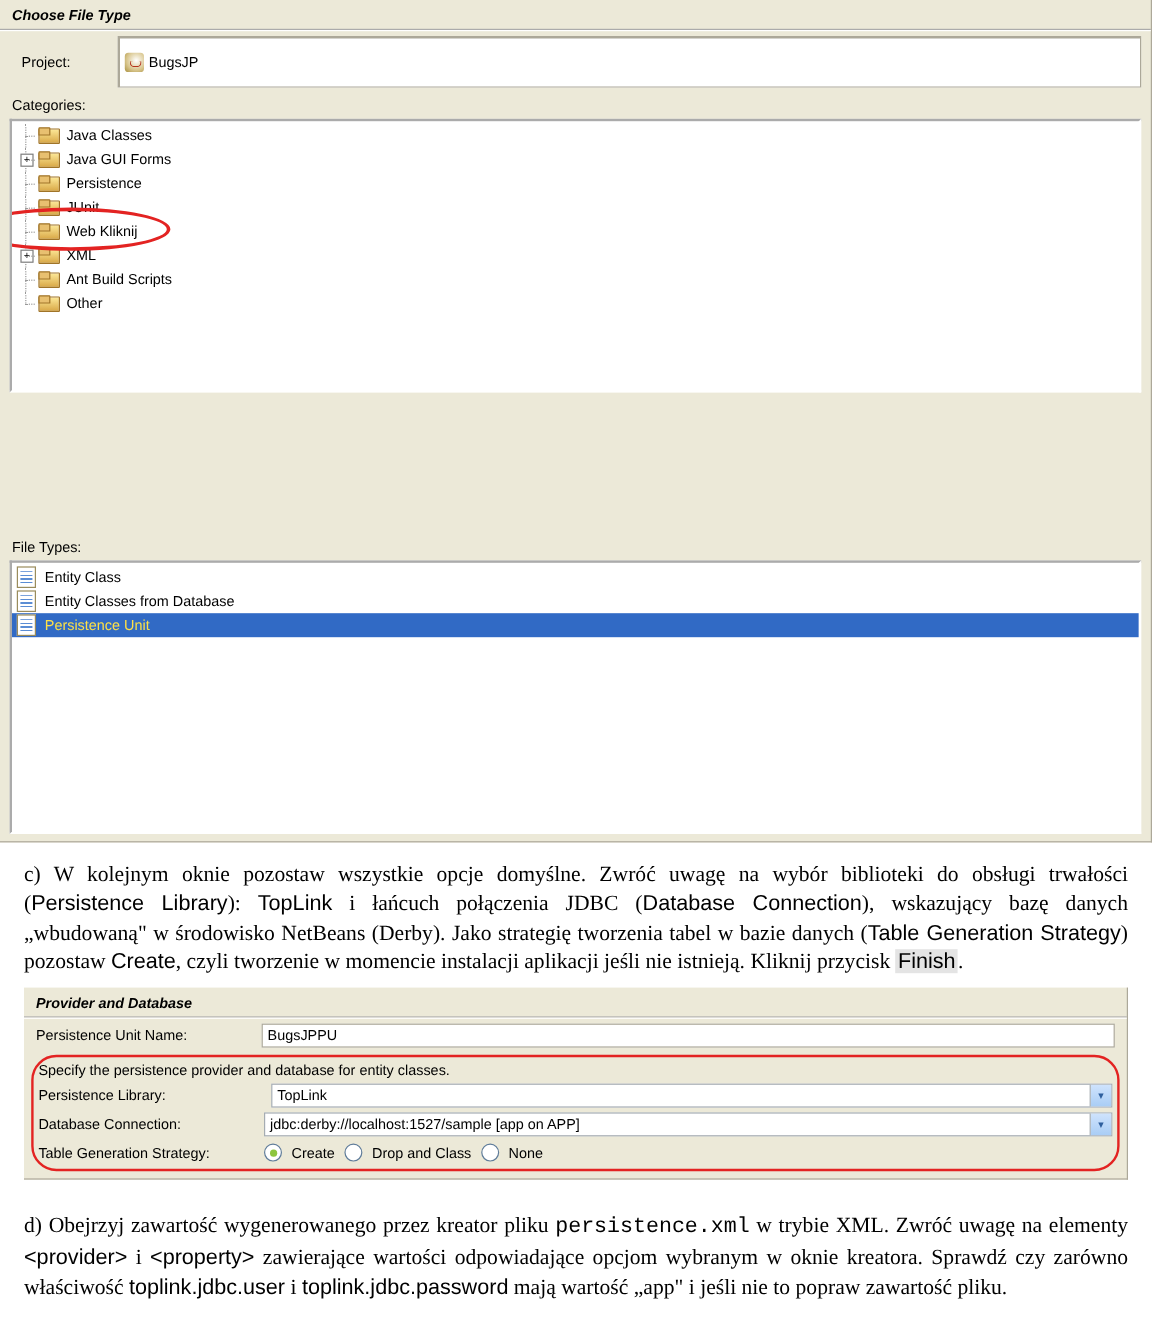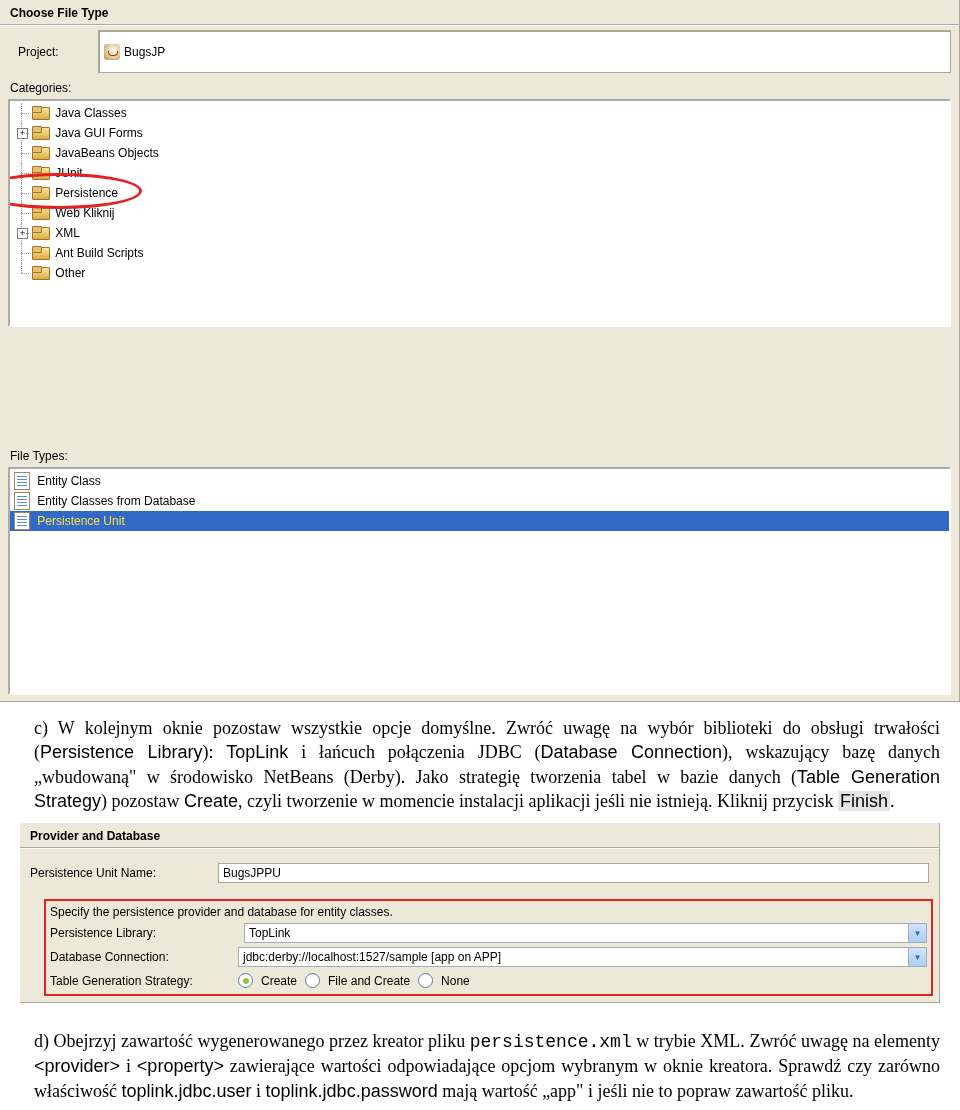--- a/index.html
+++ b/index.html
@@ -17,20 +17,21 @@
     border-left: none;
     margin: 0;
     font-family: Tahoma, sans-serif;
     font-size: 12px;
     color: #000;
   }
   .panel-header {
     font-weight: bold;
     padding: 6px 10px 4px 10px;
     border-bottom: 2px groove #fff;
+    font-style: italic;
   }
   .row {
     display: flex;
     align-items: center;
     padding: 4px 8px;
   }
   .field-label {
     width: 80px;
     padding-left: 10px;
   }
@@ -157,37 +158,36 @@
   .red-circle {
     position:absolute;
     border:3px solid #e32322;
     border-radius:50%;
     pointer-events:none;
   }
   .text-block {
     padding: 14px 20px 0 20px;
     text-align: justify;
     line-height: 1.35;
-    margin-left: 14px;
   }
   .sans { font-family: Arial, Helvetica, sans-serif; }
   .mono { font-family: "Courier New", monospace; }
   .gray-box { background:#e4e4e4; padding:0 2px; }
   .panel2 {
     background:#ece9d8;
     border:1px solid #aca899;
     border-top:none; border-left:none;
     font-family: Tahoma, sans-serif;
     font-size:12px;
     margin: 10px 20px 0 20px;
   }
   .form-row {
     display:flex;
     align-items:center;
-    padding:14px 10px;
+    padding:4px 10px;
     gap:8px;
   }
   .form-label {
     width:180px;
   }
   .textbox {
     flex:1;
     background:#fff;
     border:1px solid #aca899;
     padding:2px 4px;
@@ -235,23 +235,22 @@
   </div>
 
   <div class="two-col">
     <div class="col col-left">
       <div class="col-label">Categories:</div>
       <div class="listbox" style="position:relative;">
         <div class="tree-row"><span class="tree-branch"></span><span class="folder-icon"></span>&nbsp;<span>Java Classes</span></div>
         <div class="tree-row"><span class="tree-branch">
               <span class="plus-box">+</span>
             </span><span class="folder-icon"></span>&nbsp;<span>Java GUI Forms</span></div>
-        <div class="tree-row"><span class="tree-branch"></span><span class="folder-icon"></span>&nbsp;<span>JavaBeans Objects</span></div>
+        <div class="tree-row"><span class="tree-branch"></span><span class="folder-icon"></span>&nbsp;<span>Persistence</span></div>
         <div class="tree-row"><span class="tree-branch"></span><span class="folder-icon"></span>&nbsp;<span>JUnit</span></div>
-        <div class="tree-row"><span class="tree-branch"></span><span class="folder-icon"></span>&nbsp;<span>Persistence</span></div>
         <div class="tree-row"><span class="tree-branch"></span><span class="folder-icon"></span>&nbsp;<span>Web Kliknij</span></div>
         <div class="tree-row"><span class="tree-branch">
               <span class="plus-box">+</span>
             </span><span class="folder-icon"></span>&nbsp;<span>XML</span></div>
         <div class="tree-row"><span class="tree-branch"></span><span class="folder-icon"></span>&nbsp;<span>Ant Build Scripts</span></div>
         <div class="tree-row"><span class="tree-branch last"></span><span class="folder-icon"></span>&nbsp;<span>Other</span></div>
 
         <span class="red-circle" style="left:-34px; top:72px; width:160px; height:30px;"></span>
       </div>
     </div>
@@ -271,21 +270,21 @@
 </div>
 
 <div class="panel2">
   <div class="panel-header" style="border-bottom:2px groove #fff;">Provider and Database</div>
 
   <div class="form-row">
     <div class="form-label">Persistence Unit Name:</div>
     <div class="textbox">BugsJPPU</div>
   </div>
 
-  <div class="red-box" style="margin:2px 6px 6px 24px; padding:2px 0;">
+  <div class="red-box" style="margin:2px 6px 6px 6px; padding:2px 0;border-radius:21px;">
     <div class="form-row" style="padding:2px 4px;">
       <span>Specify the persistence provider and database for entity classes.</span>
     </div>
     <div class="form-row" style="padding:2px 4px;gap:14px;">
       <div class="form-label">Persistence Library:</div>
       <div class="combo">
         <span>TopLink</span>
         <div class="combo-btn">▾</div>
       </div>
     </div>
@@ -294,21 +293,21 @@
       <div class="combo">
         <span>jdbc:derby://localhost:1527/sample [app on APP]</span>
         <div class="combo-btn">▾</div>
       </div>
     </div>
     <div class="form-row" style="padding:4px 4px; ">
       <div class="form-label">Table Generation Strategy:</div>
       <span class="radio checked"></span>
         <span>Create</span>
       <span class="radio"></span>
-        <span>File and Create</span>
+        <span>Drop and Class</span>
       <span class="radio"></span>
         <span>None</span>
     </div>
   </div>
 </div>
 
 <div class="text-block" style="padding-top:26px;">
   <span>d) Obejrzyj zawartość wygenerowanego przez kreator pliku </span><span class="mono">persistence.xml</span><span> w trybie XML. Zwróć uwagę na elementy </span><span class="sans">&lt;provider&gt;</span><span> i </span><span class="sans">&lt;property&gt;</span><span> zawierające wartości odpowiadające opcjom wybranym w oknie kreatora. Sprawdź czy zarówno właściwość </span><span class="sans">toplink.jdbc.user</span><span> i </span><span class="sans">toplink.jdbc.password</span><span> mają wartość „app" i jeśli nie to popraw zawartość pliku.</span>
 </div>
 

